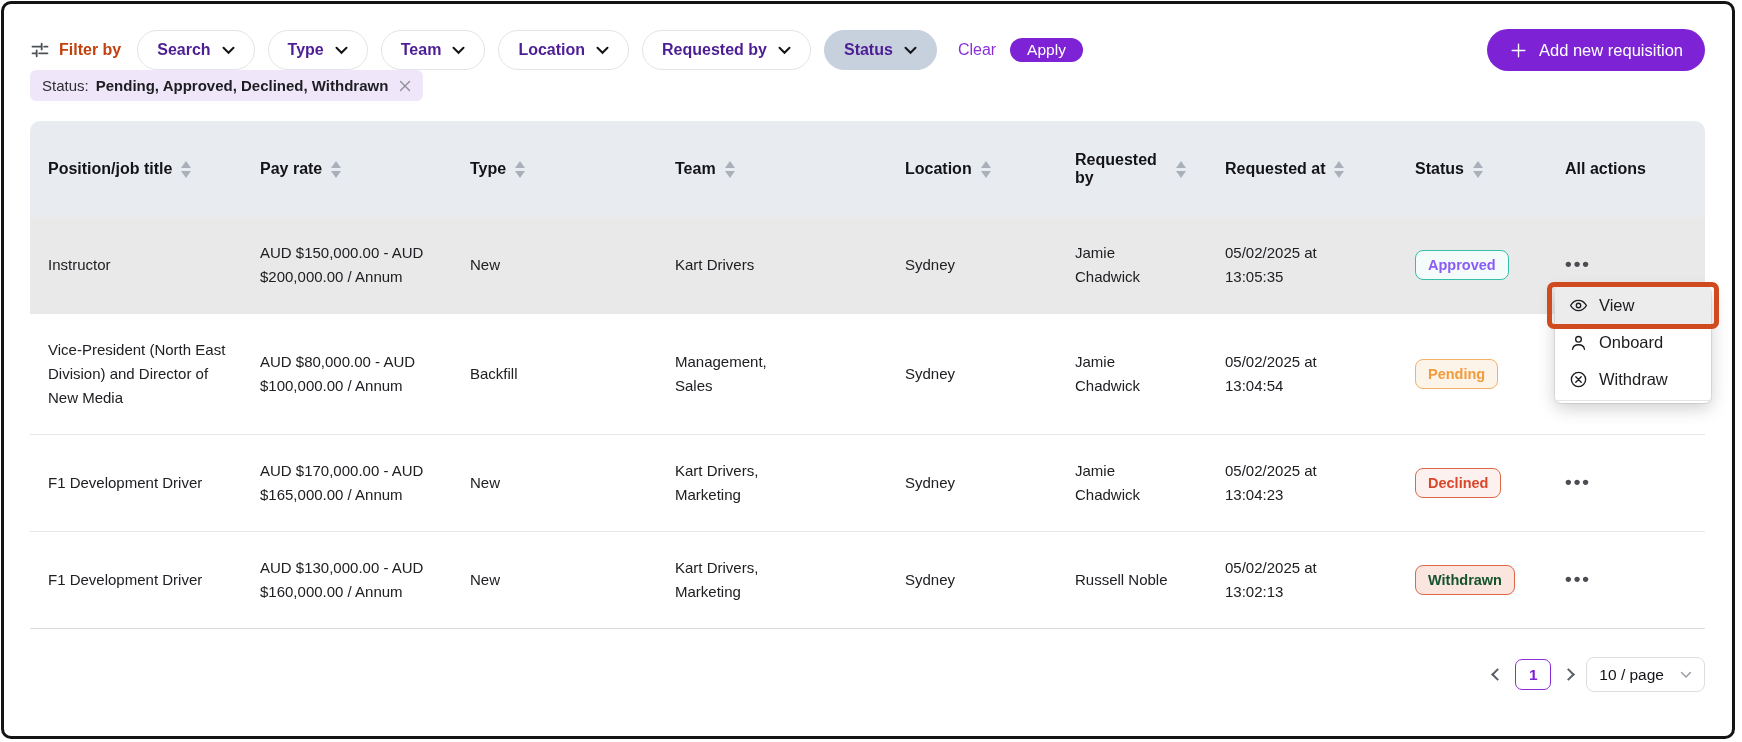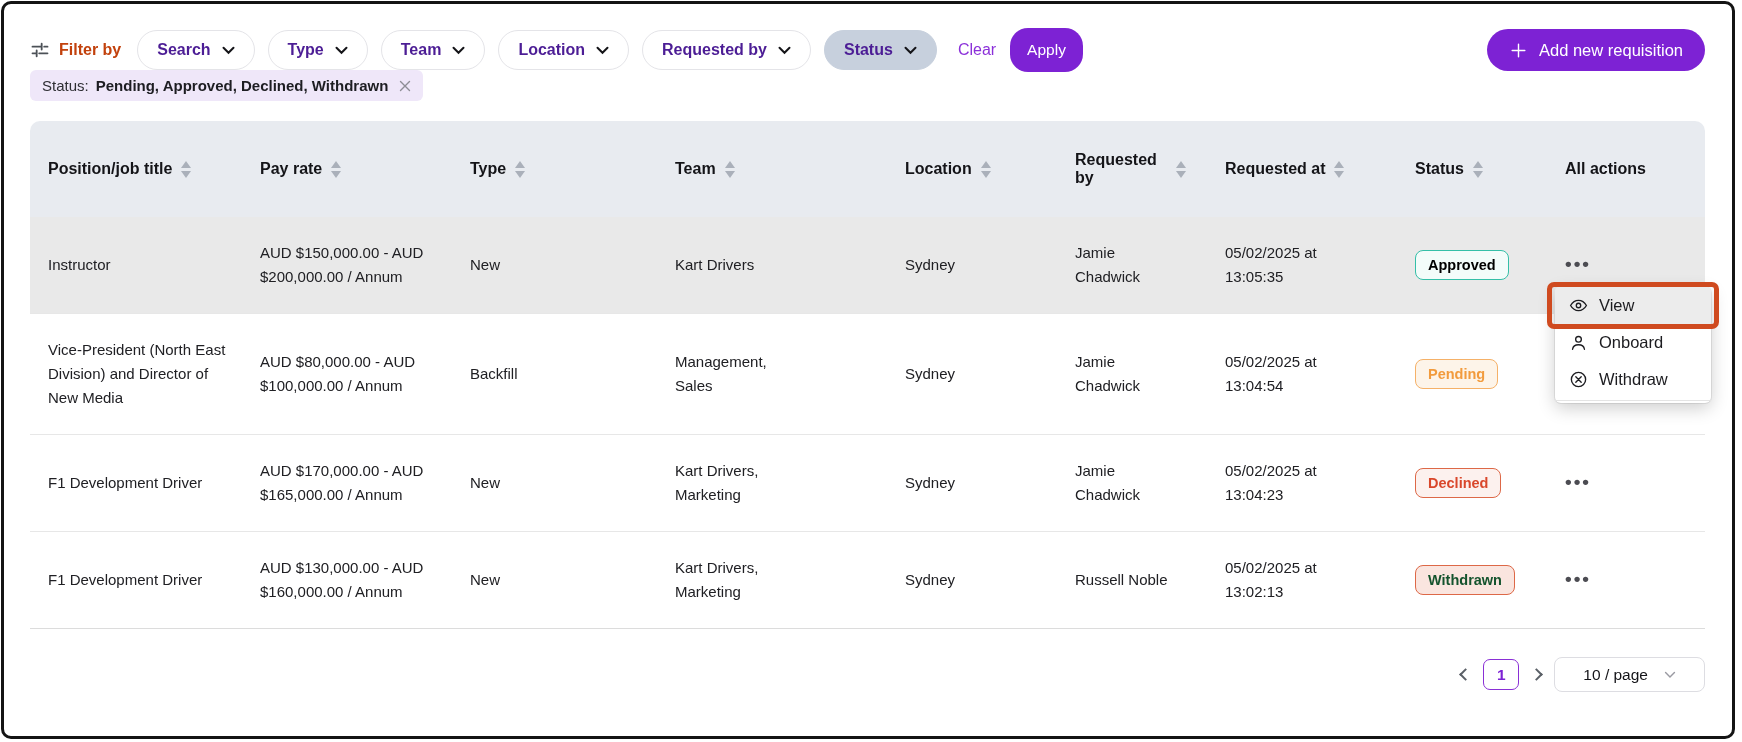--- a/index.html
+++ b/index.html
@@ -8,21 +8,21 @@
   .content { position:relative; width:100%; height:100%; padding:26px 27px 0 26px; }
 
   
   .topbar { display:flex; align-items:center; height:40px; }
   .filterby { display:flex; align-items:center; gap:9px; color:#c2410c; font-size:16px; font-weight:700; margin-right:16px; }
   .pill { display:inline-flex; align-items:center; gap:11px; height:40px; padding:0 19px; margin-right:13px;
           background:#fff; border:1px solid #e4e4e8; border-radius:20px; font-size:16px; font-weight:700; color:#4c1d95; cursor:pointer; }
   .pill.active { background:#c7d0dd; border-color:#c7d0dd; }
   .chev-svg { display:inline-block; }
   .clear-link { color:#8b30d9; font-size:16px; margin:0 14px 0 8px; cursor:pointer; }
-  .apply-btn { height:44px; padding:0 17px; border-radius:18px; background:#7d22d4; color:#fff; font-size:15.5px; display:inline-flex; align-items:center; cursor:pointer; }
+  .apply-btn { height:24px; padding:0 17px; border-radius:18px; background:#7d22d4; color:#fff; font-size:15.5px; display:inline-flex; align-items:center; cursor:pointer; }
   .spacer { flex:1; }
   .add-btn { height:42px; padding:0 22px; border-radius:21px; background:#7d22d4; color:#fff; font-size:16.5px; display:inline-flex; align-items:center; gap:11px; cursor:pointer; }
 
   
   .chiprow { margin-top:0; }
   .chip { display:inline-flex; align-items:center; gap:7px; background:#efe7f9; border-radius:6px; padding:7px 12px; font-size:15px; color:#2e2e33; }
   .chip b { font-weight:700; color:#1d1d22; }
   .chip .x { display:inline-flex; margin-left:4px; cursor:pointer; }
 
   
@@ -36,21 +36,21 @@
   .sort .down { width:0; height:0; border-left:5px solid transparent; border-right:5px solid transparent; border-top:7px solid #aab0ba; }
   td { padding:24px 18px; font-size:15px; line-height:1.6; color:#202024; vertical-align:middle; border-bottom:1px solid #e7e7e7; }
   td:first-child { padding-right:4px; }
   tr.hl td { background:#e9e9e9; }
   tr:last-child td { border-bottom:1px solid #dcdcdc; }
   .clamp-team  { display:inline-block; max-width:125px; }
   .clamp-reqby { display:inline-block; max-width:100px; }
   .clamp-reqat { display:inline-block; max-width:135px; }
 
   .badge { display:inline-block; padding:5px 12px; border-radius:8px; border:1.5px solid; font-size:14.5px; font-weight:700; line-height:1.3; }
-  .badge.approved  { color:#000000; border-color:#35bfa8; background:#f3fcfa;text-align:right; }
+  .badge.approved  { color:#8b5cf6; border-color:#35bfa8; background:#f3fcfa;text-align:right; }
   .badge.pending   { color:#f29b3d; border-color:#f5b168; background:#fdf4e9; }
   .badge.declined  { color:#d9472b; border-color:#dd6847; background:#fcf1ee; }
   .badge.withdrawn { color:#14532d; border-color:#dd6847; background:#fae5df; }
 
   .dots { display:inline-block; font-size:19px; font-weight:700; letter-spacing:2px; color:#4c4c52; cursor:pointer; line-height:1; }
 
   
   .menu { position:absolute; left:1551px; top:283px; width:156px; background:#fff; border-radius:6px;
           box-shadow:0 5px 18px rgba(0,0,0,.20), 0 0 0 1px #ececec; z-index:6; }
   .menu-item { position:relative; display:flex; align-items:center; gap:11px; height:37px; padding:0 14px; font-size:16.5px; color:#1c1c20; cursor:pointer; }
@@ -60,21 +60,21 @@
   .hl-ring { position:absolute; left:-8px; right:-8px; top:-5px; bottom:-5px; border:5px solid #cf4a1f; border-radius:7px; pointer-events:none; }
   .mi-icon { display:inline-flex; flex:0 0 auto; }
 
   
   .pag { display:flex; align-items:center; justify-content:flex-end; gap:13px; margin-top:28px; }
   .pchev { width:9px; height:9px; border-left:2px solid #5a5f66; border-bottom:2px solid #5a5f66; cursor:pointer; }
   .pchev.prev { transform:rotate(45deg); }
   .pchev.next { transform:rotate(-135deg); }
   .pnum { width:36px; height:31px; border:1.5px solid #8a2fd6; border-radius:7px; color:#7d22d4; font-weight:700; font-size:15.5px;
           display:flex; align-items:center; justify-content:center; cursor:pointer; }
-  .psize { height:35px; border:1px solid #dddde2; border-radius:8px; padding:0 28px; display:flex; align-items:center; gap:16px;
+  .psize { height:35px; border:1px solid #dddde2; border-radius:8px; padding:0 12px; display:flex; align-items:center; gap:16px;
            font-size:15.5px; color:#141418; cursor:pointer; }
 </style>
 </head>
 <body>
 
 <div class="app">
 <div class="content">
 
   <div class="topbar">
     <div class="filterby">

